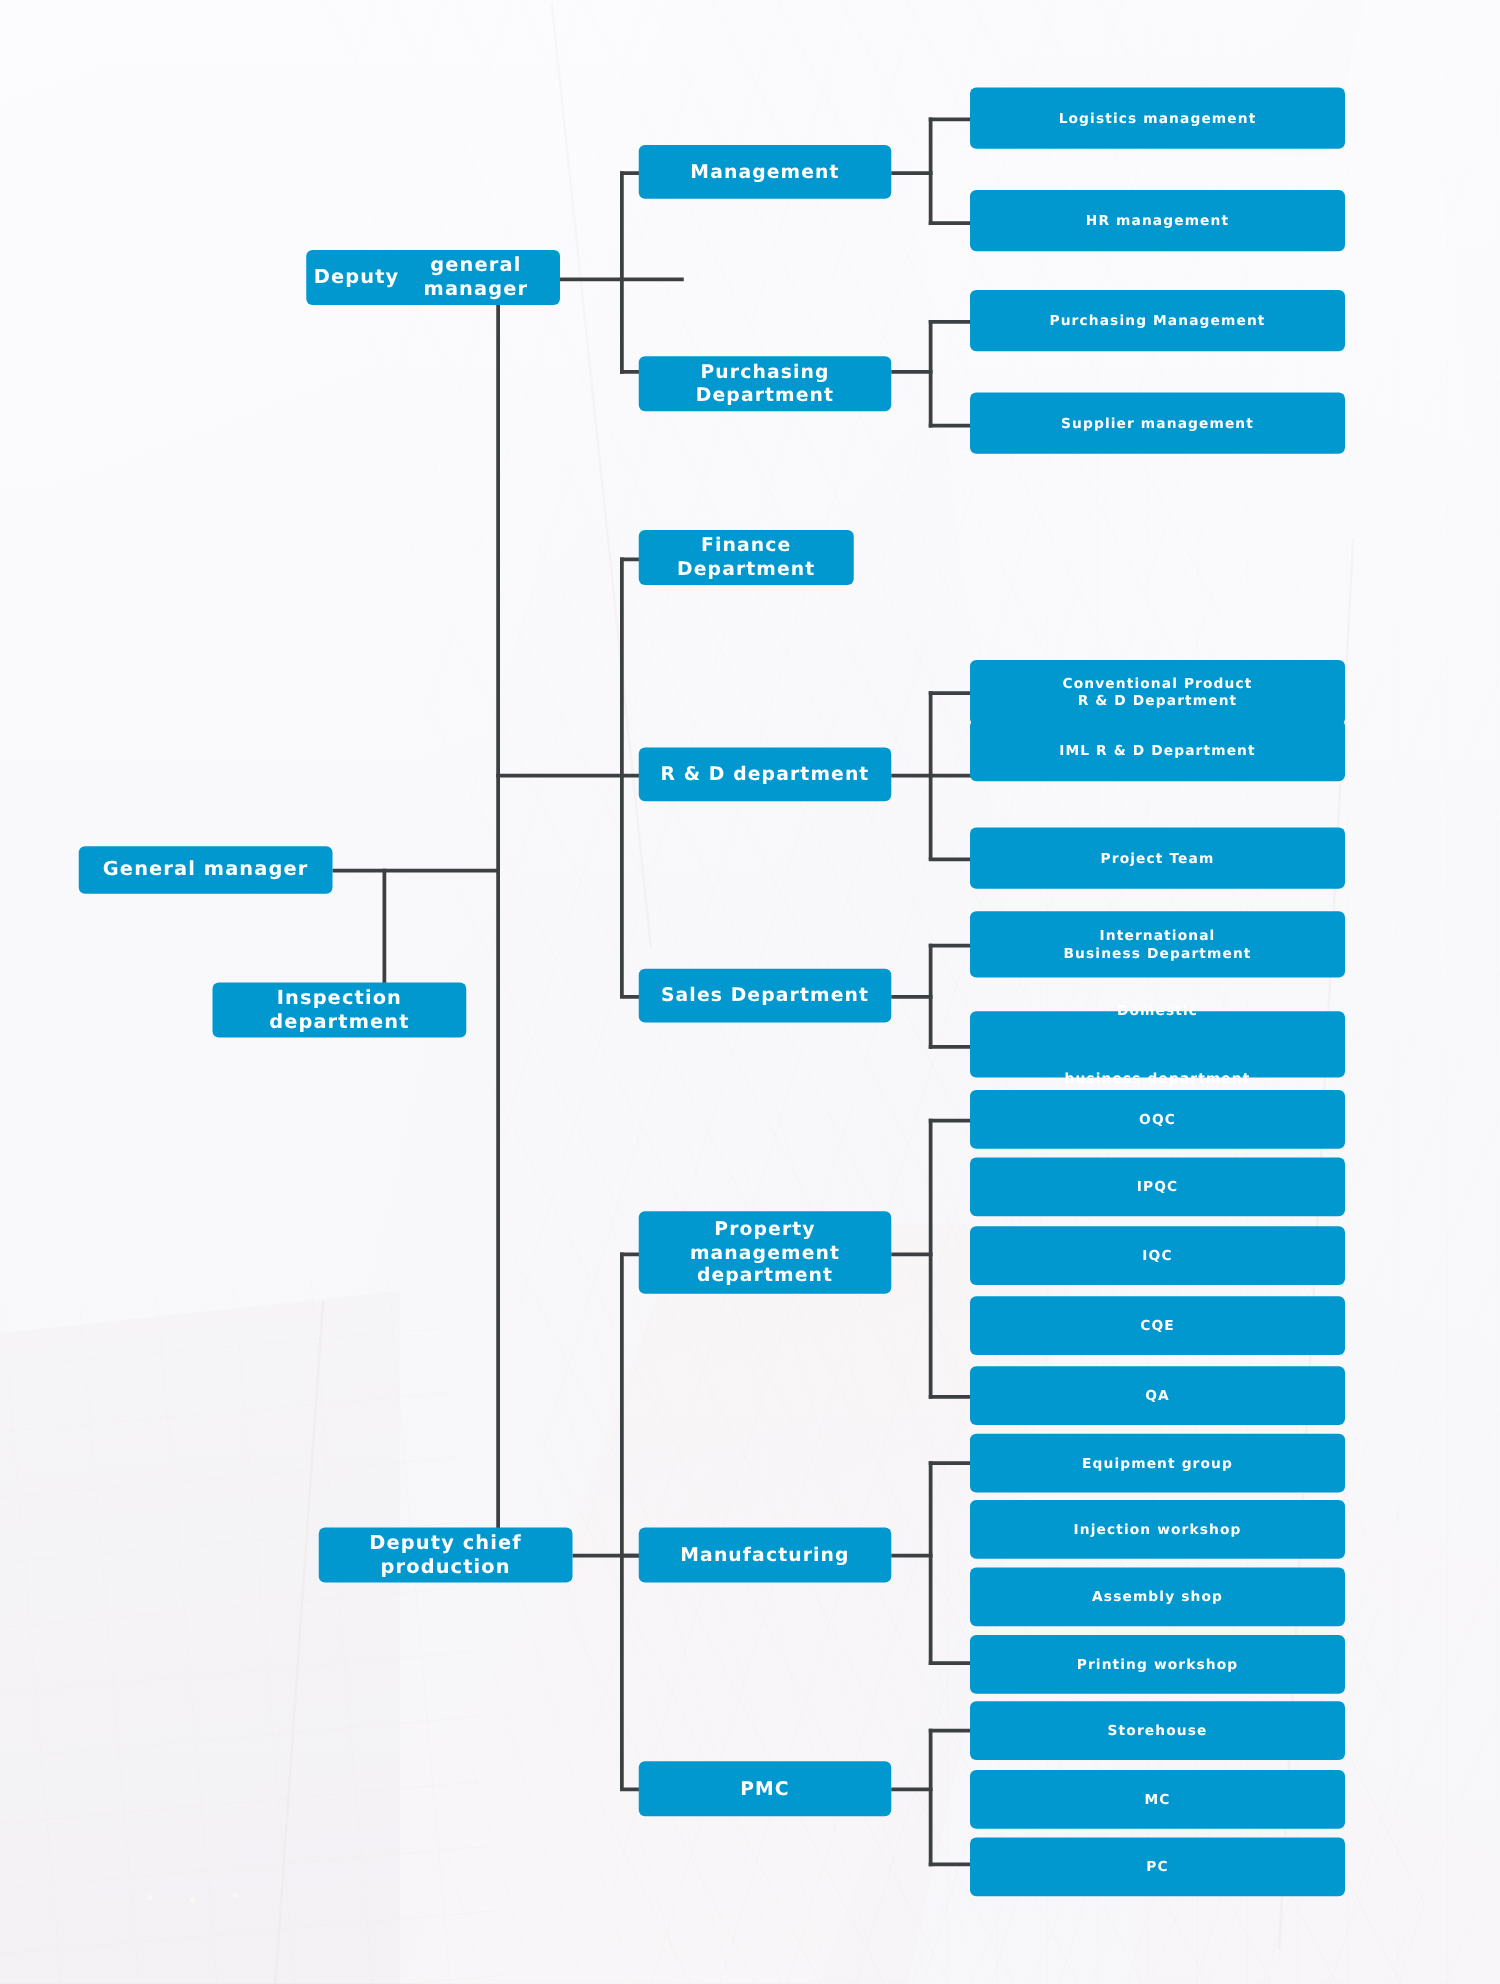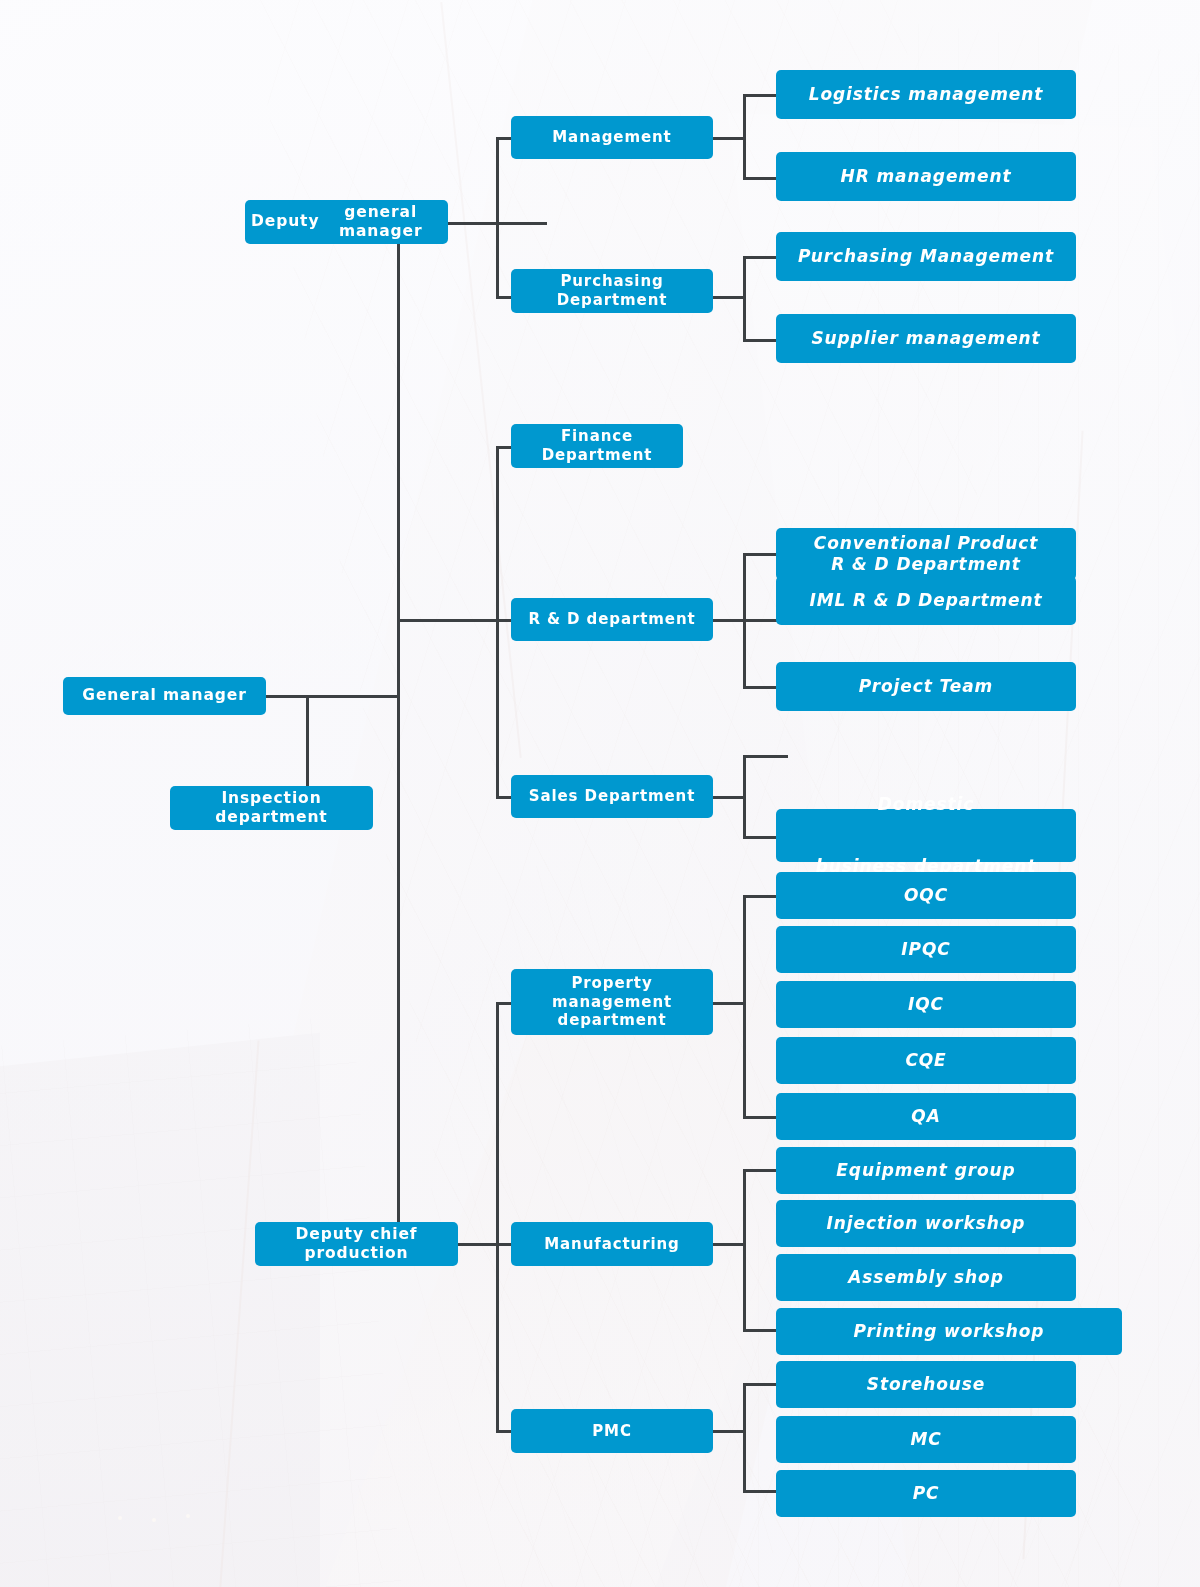--- a/index.html
+++ b/index.html
@@ -126,21 +126,21 @@
     text-align: center;
     font-weight: bold;
     letter-spacing: .9px;
     line-height: 1.25;
     box-sizing: border-box;
     padding: 2px 6px;
     font-size: 15px;
   }
   .node.lvl1 { font-size: 15.5px; }
   .node.lvl2 { font-size: 15px; }
-  .node.lvl3 { font-size: 17px; font-style: italic; }
+  .node.lvl3 { font-size: 11px; }
 </style>
 </head>
 <body>
 
 <div id="chart-root">
 
   <div id="bg-photo">
     <div class="sky"></div>
     <div class="slab s1"></div>
     <div class="slab s2"></div>
@@ -237,21 +237,21 @@
 
   <div class="node lvl1" style="left:255px; top:1222px; width:203px; height:44px; flex-direction:column;">
     <span>Deputy chief</span>
     <span>production</span>
   </div>
 
   <div class="node lvl2" style="left:511px; top:116px; width:202px; height:43px;">
     <span>Management</span>
   </div>
 
-  <div class="node lvl2" style="left:511px; top:269px; width:202px; height:44px; flex-direction:column;">
+  <div class="node lvl2" style="left:511px; top:285px; width:202px; height:44px; flex-direction:column;">
     <span>Purchasing</span>
     <span>Department</span>
   </div>
 
   <div class="node lvl2" style="left:511px; top:424px; width:172px; height:44px; flex-direction:column;">
     <span>Finance</span>
     <span>Department</span>
   </div>
 
   <div class="node lvl2" style="left:511px; top:598px; width:202px; height:43px;">
@@ -298,20 +298,24 @@
   </div>
 
   <div class="node lvl3" style="left:776px; top:576px; width:300px; height:49px;">
     <span>IML R &amp; D Department</span>
   </div>
 
   <div class="node lvl3" style="left:776px; top:662px; width:300px; height:49px;">
     <span>Project Team</span>
   </div>
 
+  <div class="node lvl3" style="left:776px; top:729px; width:300px; height:53px; flex-direction:column;">
+    <span>International</span>
+    <span>Business Department</span>
+  </div>
 
   <div class="node lvl3" style="left:776px; top:809px; width:300px; height:53px; flex-direction:column;gap:40px;">
     <span>Domestic</span>
     <span>business department</span>
   </div>
 
   <div class="node lvl3" style="left:776px; top:872px; width:300px; height:47px;">
     <span>OQC</span>
   </div>
 
@@ -336,21 +340,21 @@
   </div>
 
   <div class="node lvl3" style="left:776px; top:1200px; width:300px; height:47px;">
     <span>Injection workshop</span>
   </div>
 
   <div class="node lvl3" style="left:776px; top:1254px; width:300px; height:47px;">
     <span>Assembly shop</span>
   </div>
 
-  <div class="node lvl3" style="left:776px; top:1308px; width:346px; height:47px;">
+  <div class="node lvl3" style="left:776px; top:1308px; width:300px; height:47px;">
     <span>Printing workshop</span>
   </div>
 
   <div class="node lvl3" style="left:776px; top:1361px; width:300px; height:47px;">
     <span>Storehouse</span>
   </div>
 
   <div class="node lvl3" style="left:776px; top:1416px; width:300px; height:47px;">
     <span>MC</span>
   </div>

